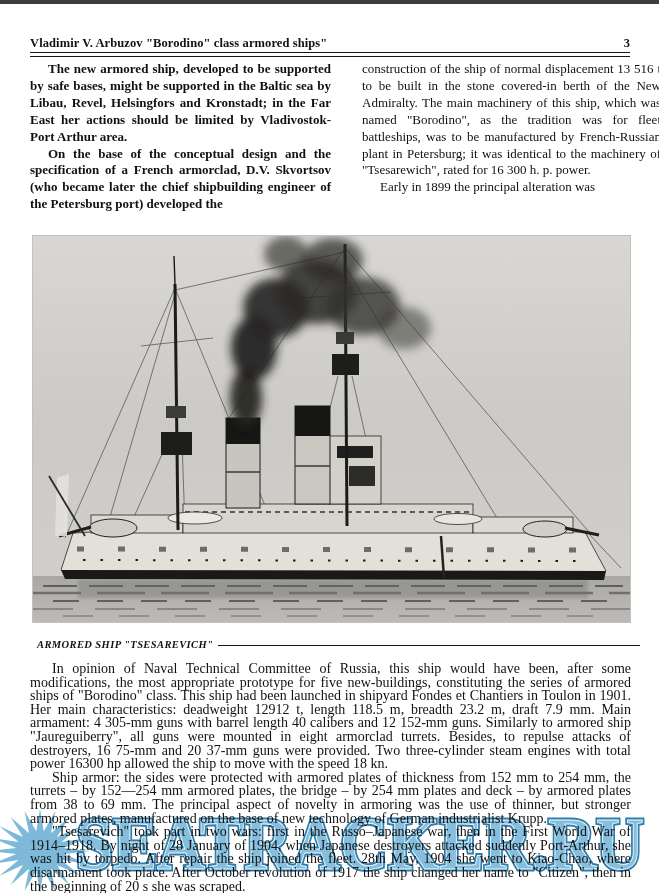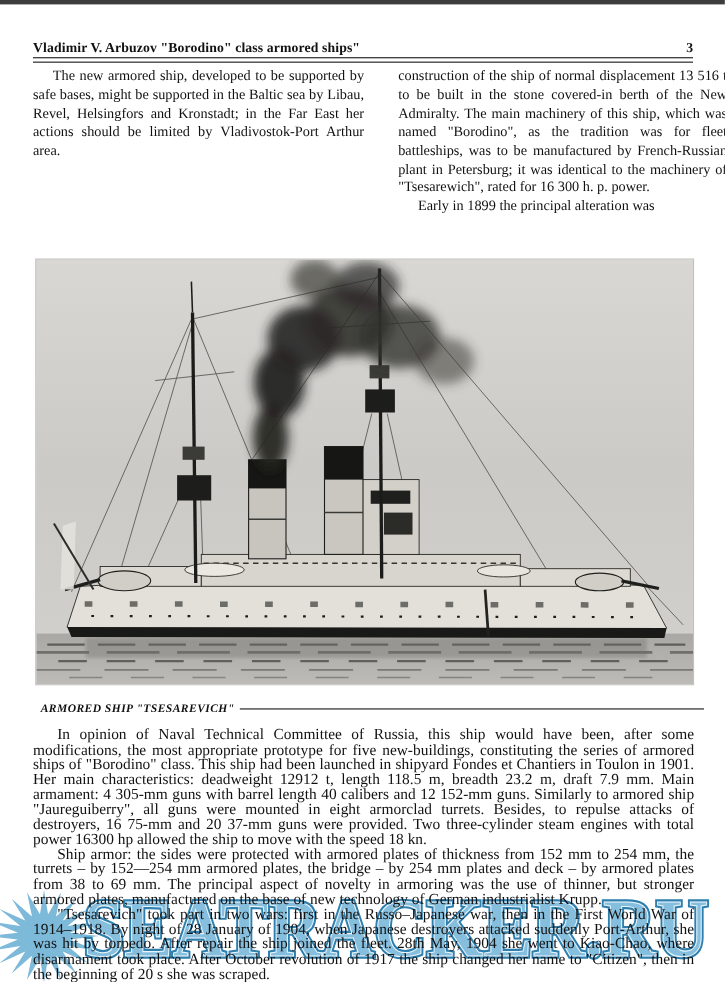--- a/index.html
+++ b/index.html
@@ -18,21 +18,21 @@
   .header-rule{
     position:absolute;top:52px;left:30px;width:600px;height:3px;
     border-top:1.4px solid #161616;border-bottom:1px solid #161616;
   }
   .col{
     position:absolute;top:61px;font-size:13px;line-height:16.9px;
     text-align:justify;
   }
   .col p{margin:0;text-indent:18px;}
   .col p.cont{text-indent:0;}
-  .col-left{left:30px;width:301px;}
+  .col-left{left:30px;width:301px;font-weight:bold;}
   .col-right{left:362px;width:299px;}
 
   .photo{
     position:absolute;left:33px;top:236px;width:597px;height:386px;
     background:#cfcecb;outline:1px solid #c2c1bd;
   }
   .photo svg{display:block;}
 
   .caption-row{
     position:absolute;left:37px;top:639px;width:603px;
@@ -60,20 +60,21 @@
 <div class="topbar"></div>
 
 <div class="header-row">
   <span class="header-title">Vladimir V. Arbuzov "Borodino" class armored ships"</span>
   <span class="header-page">3</span>
 </div>
 <div class="header-rule"></div>
 
 <div class="col col-left">
   <p>The new armored ship, developed to be supported by safe bases, might be supported in the Baltic sea by Libau, Revel, Helsingfors and Kronstadt; in the Far East her actions should be limited by Vladivostok-Port Arthur area.</p>
+  <p>On the base of the conceptual design and the specification of a French armorclad, D.V. Skvortsov (who became later the chief shipbuilding engineer of the Petersburg port) developed the</p>
 </div>
 <div class="col col-right">
   <p class="cont">construction of the ship of normal displacement 13 516 t to be  built in the stone covered-in berth of the New Admiralty. The main machinery of this ship, which was named "Borodino", as the tradition was for fleet battleships, was to be manufactured by French-Russian plant in Petersburg; it was identical to the machinery of "Tsesarewich", rated for 16 300 h. p. power.</p>
   <p>Early in 1899 the principal alteration was</p>
 </div>
 
 <div class="photo" role="img" aria-label="Black-and-white photograph of the armored ship Tsesarevich lying at anchor, dark coal smoke pouring from her forward funnel">
   <svg width="597" height="386" viewBox="0 0 597 386">
     <defs>
       <linearGradient id="sky" x1="0" y1="0" x2="0" y2="1">

